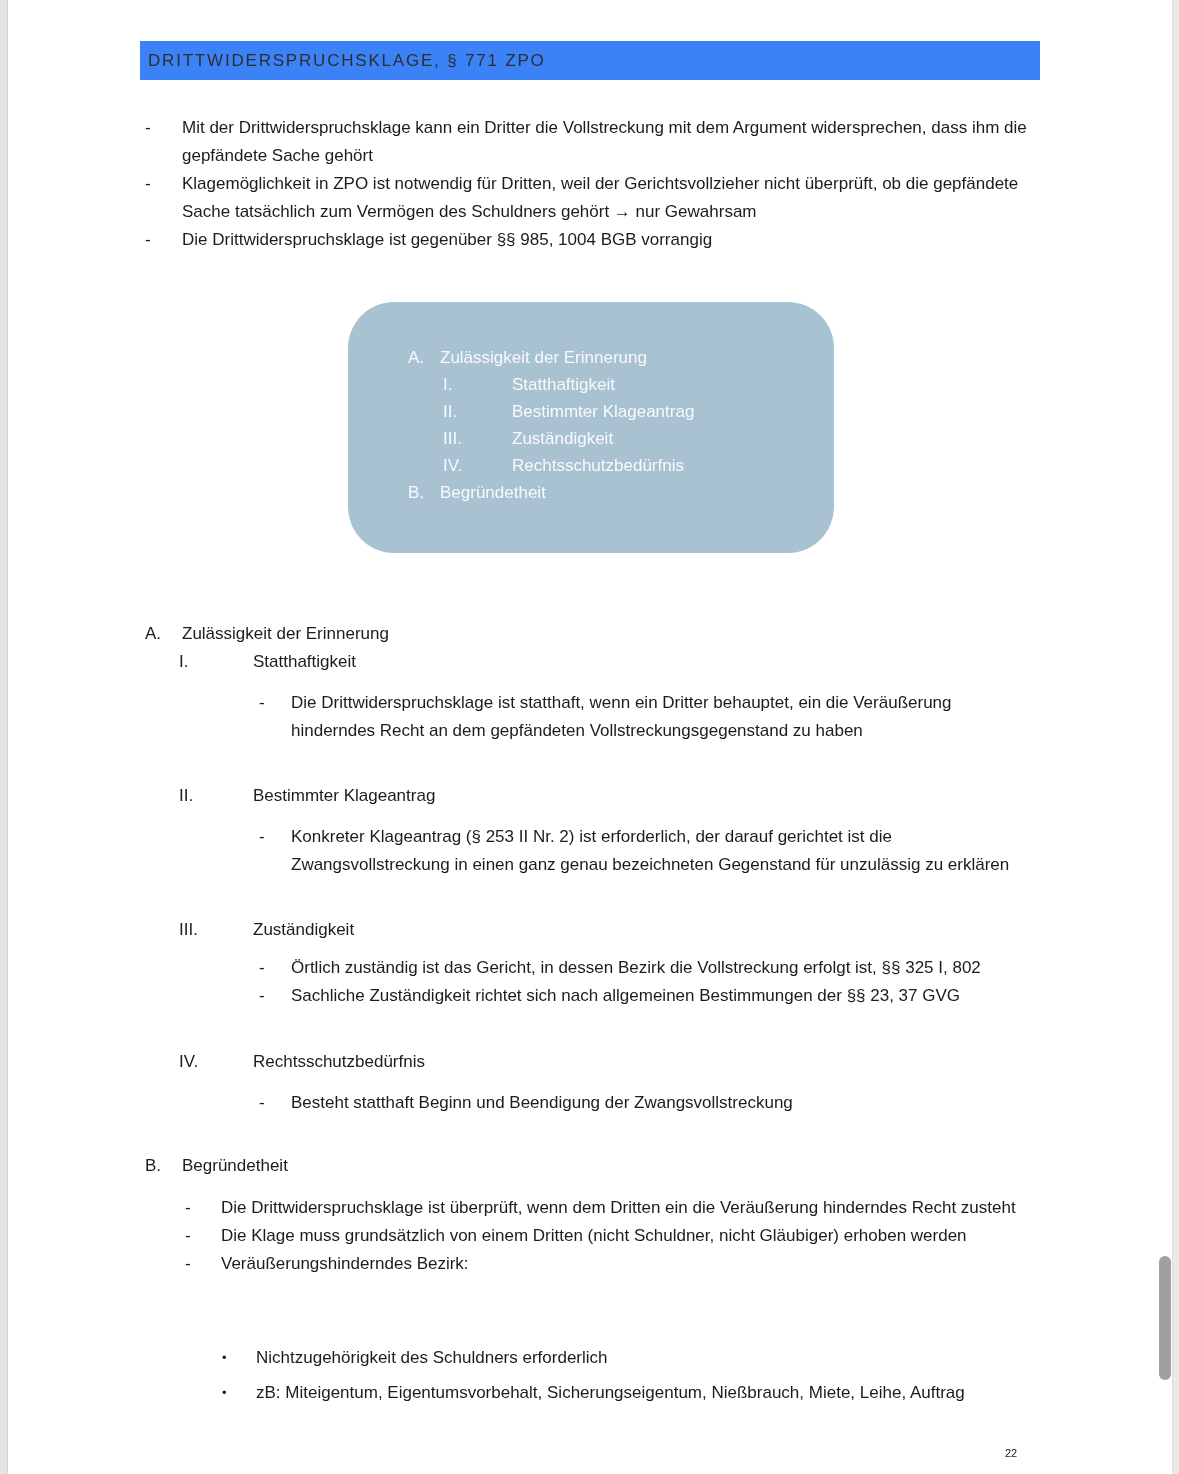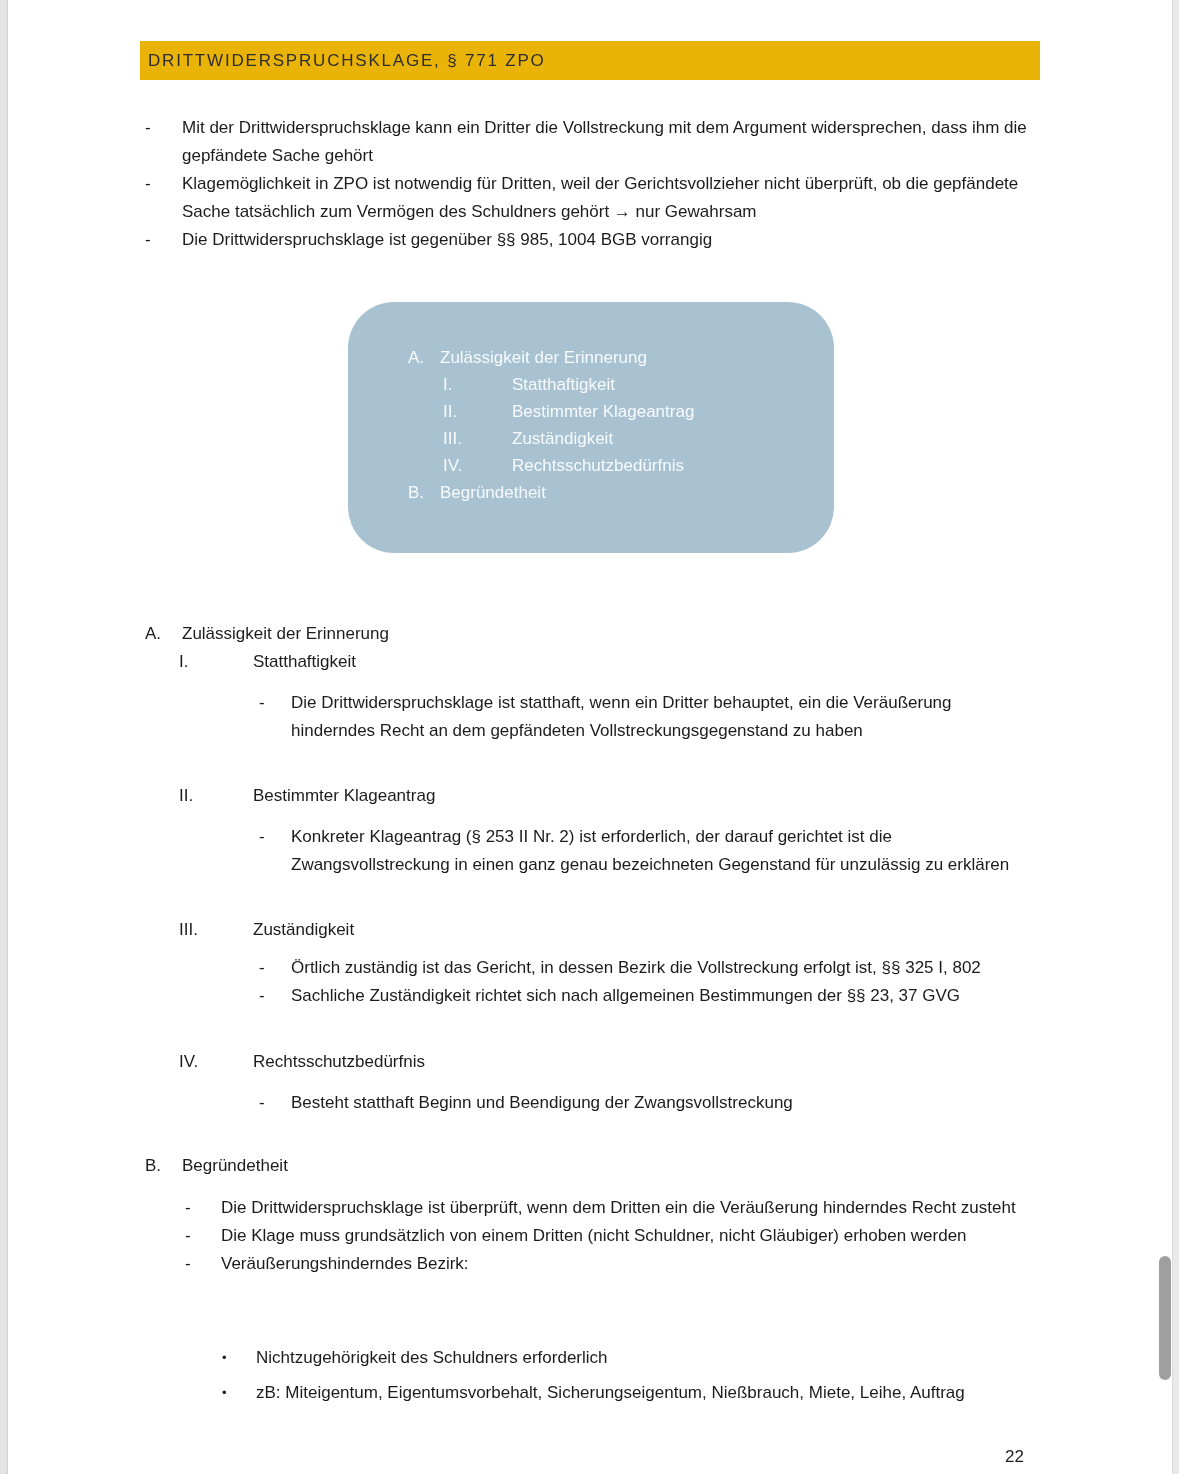--- a/index.html
+++ b/index.html
@@ -20,21 +20,21 @@
     position:absolute; right:0; top:0; width:7px; height:1474px;
     background:#e9e9e9; border-left:1px solid #dddddd;
   }
   .scroll-thumb {
     position:absolute; left:1159px; top:1256px; width:12px; height:124px;
     background:#9f9f9f; border-radius:6px;
   }
   
   .title-bar {
     position:absolute; left:140px; top:41px; width:900px; height:39px;
-    background:#eab308;
+    background:#3b82f6;
     display:flex; align-items:center;
     padding-left:8px;
   }
   .title-bar span {
     font-size:17px; letter-spacing:1.8px; color:#2e2e2e;
   }
   
   .abs { position:absolute; left:145px; width:895px; }
   .row {
     display:grid; font-size:17px; line-height:28px; color:#1c1c1c;
@@ -63,21 +63,21 @@
     background:#a9c2d1; border-radius:46px;
     padding-top:42px;
     color:#f7fafc;
   }
   .callout .row { color:#f7fafc; line-height:27px; font-size:17px; }
   .co-l1 { margin-left:60px; grid-template-columns:32px 1fr; }
   .co-l2 { margin-left:95px; grid-template-columns:69px 1fr; }
   
   .page-num {
     position:absolute; left:1005px; top:1447px;
-    font-size:17px; color:#1c1c1c;
+    font-size:11px; color:#1c1c1c;
   }
 </style>
 </head>
 <body>
 
 <div class="edge-left"></div>
 <div class="scroll-track"></div>
 <div class="scroll-thumb"></div>
 
 <div class="title-bar">

